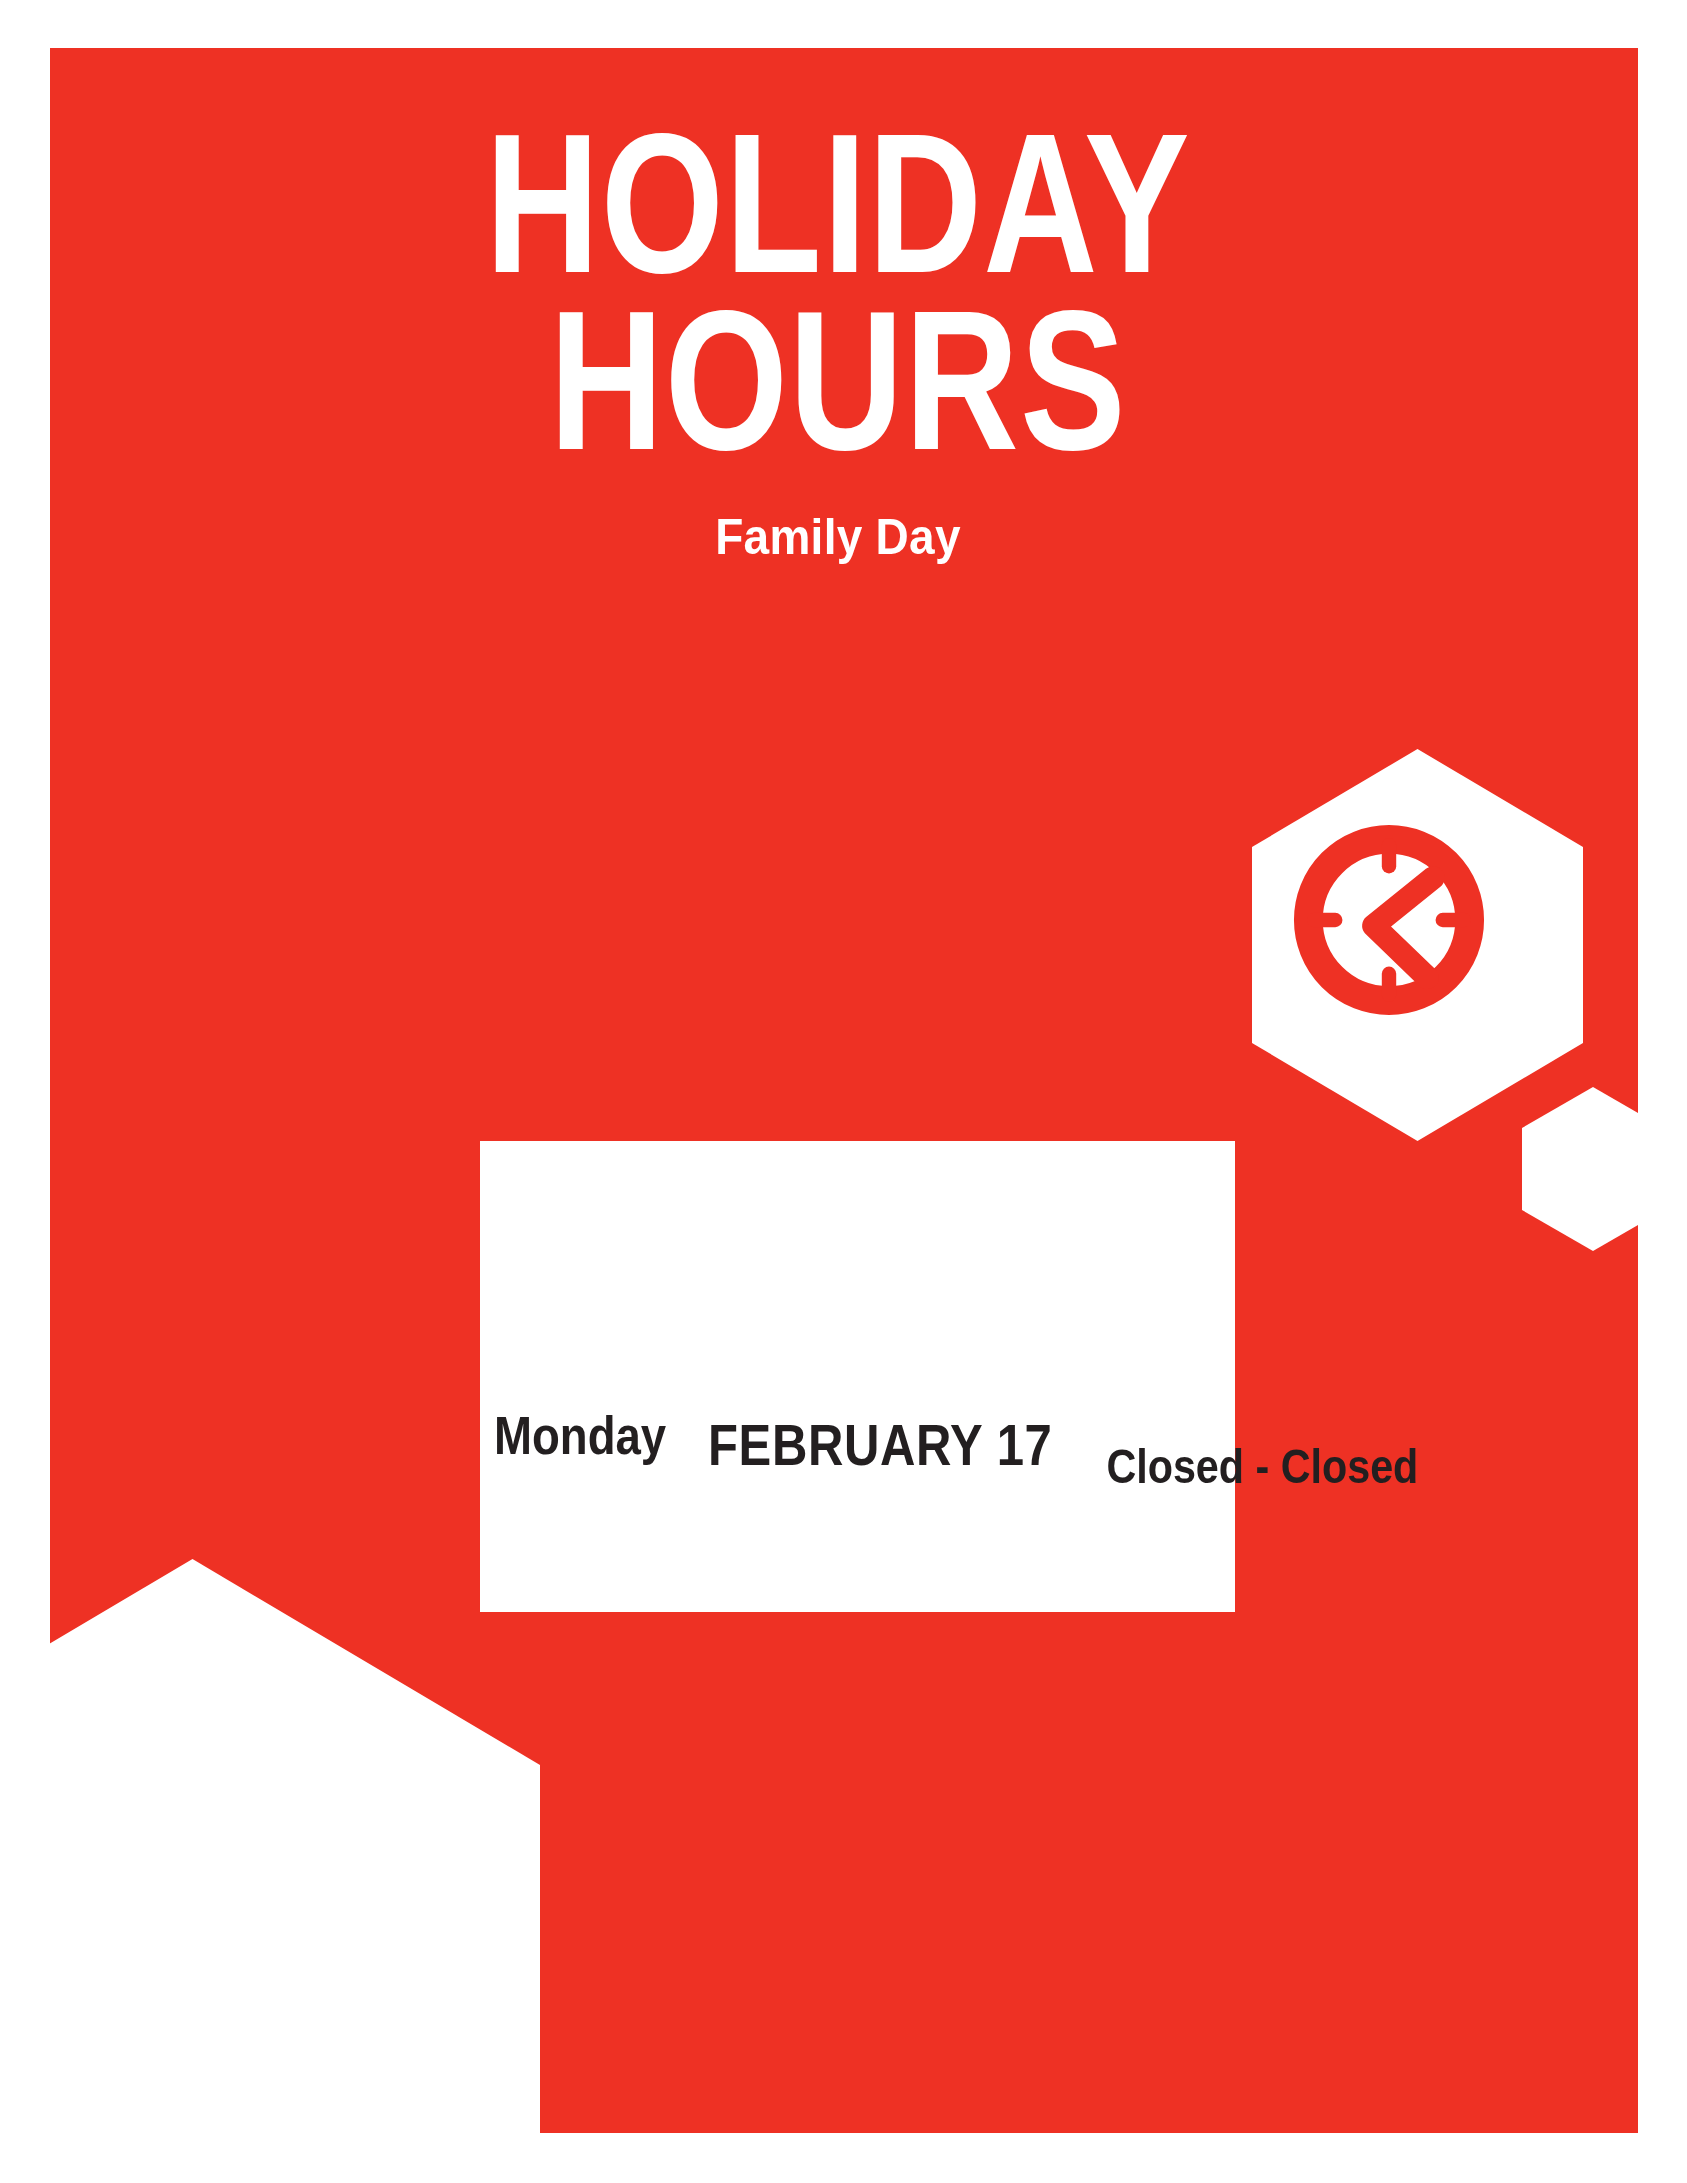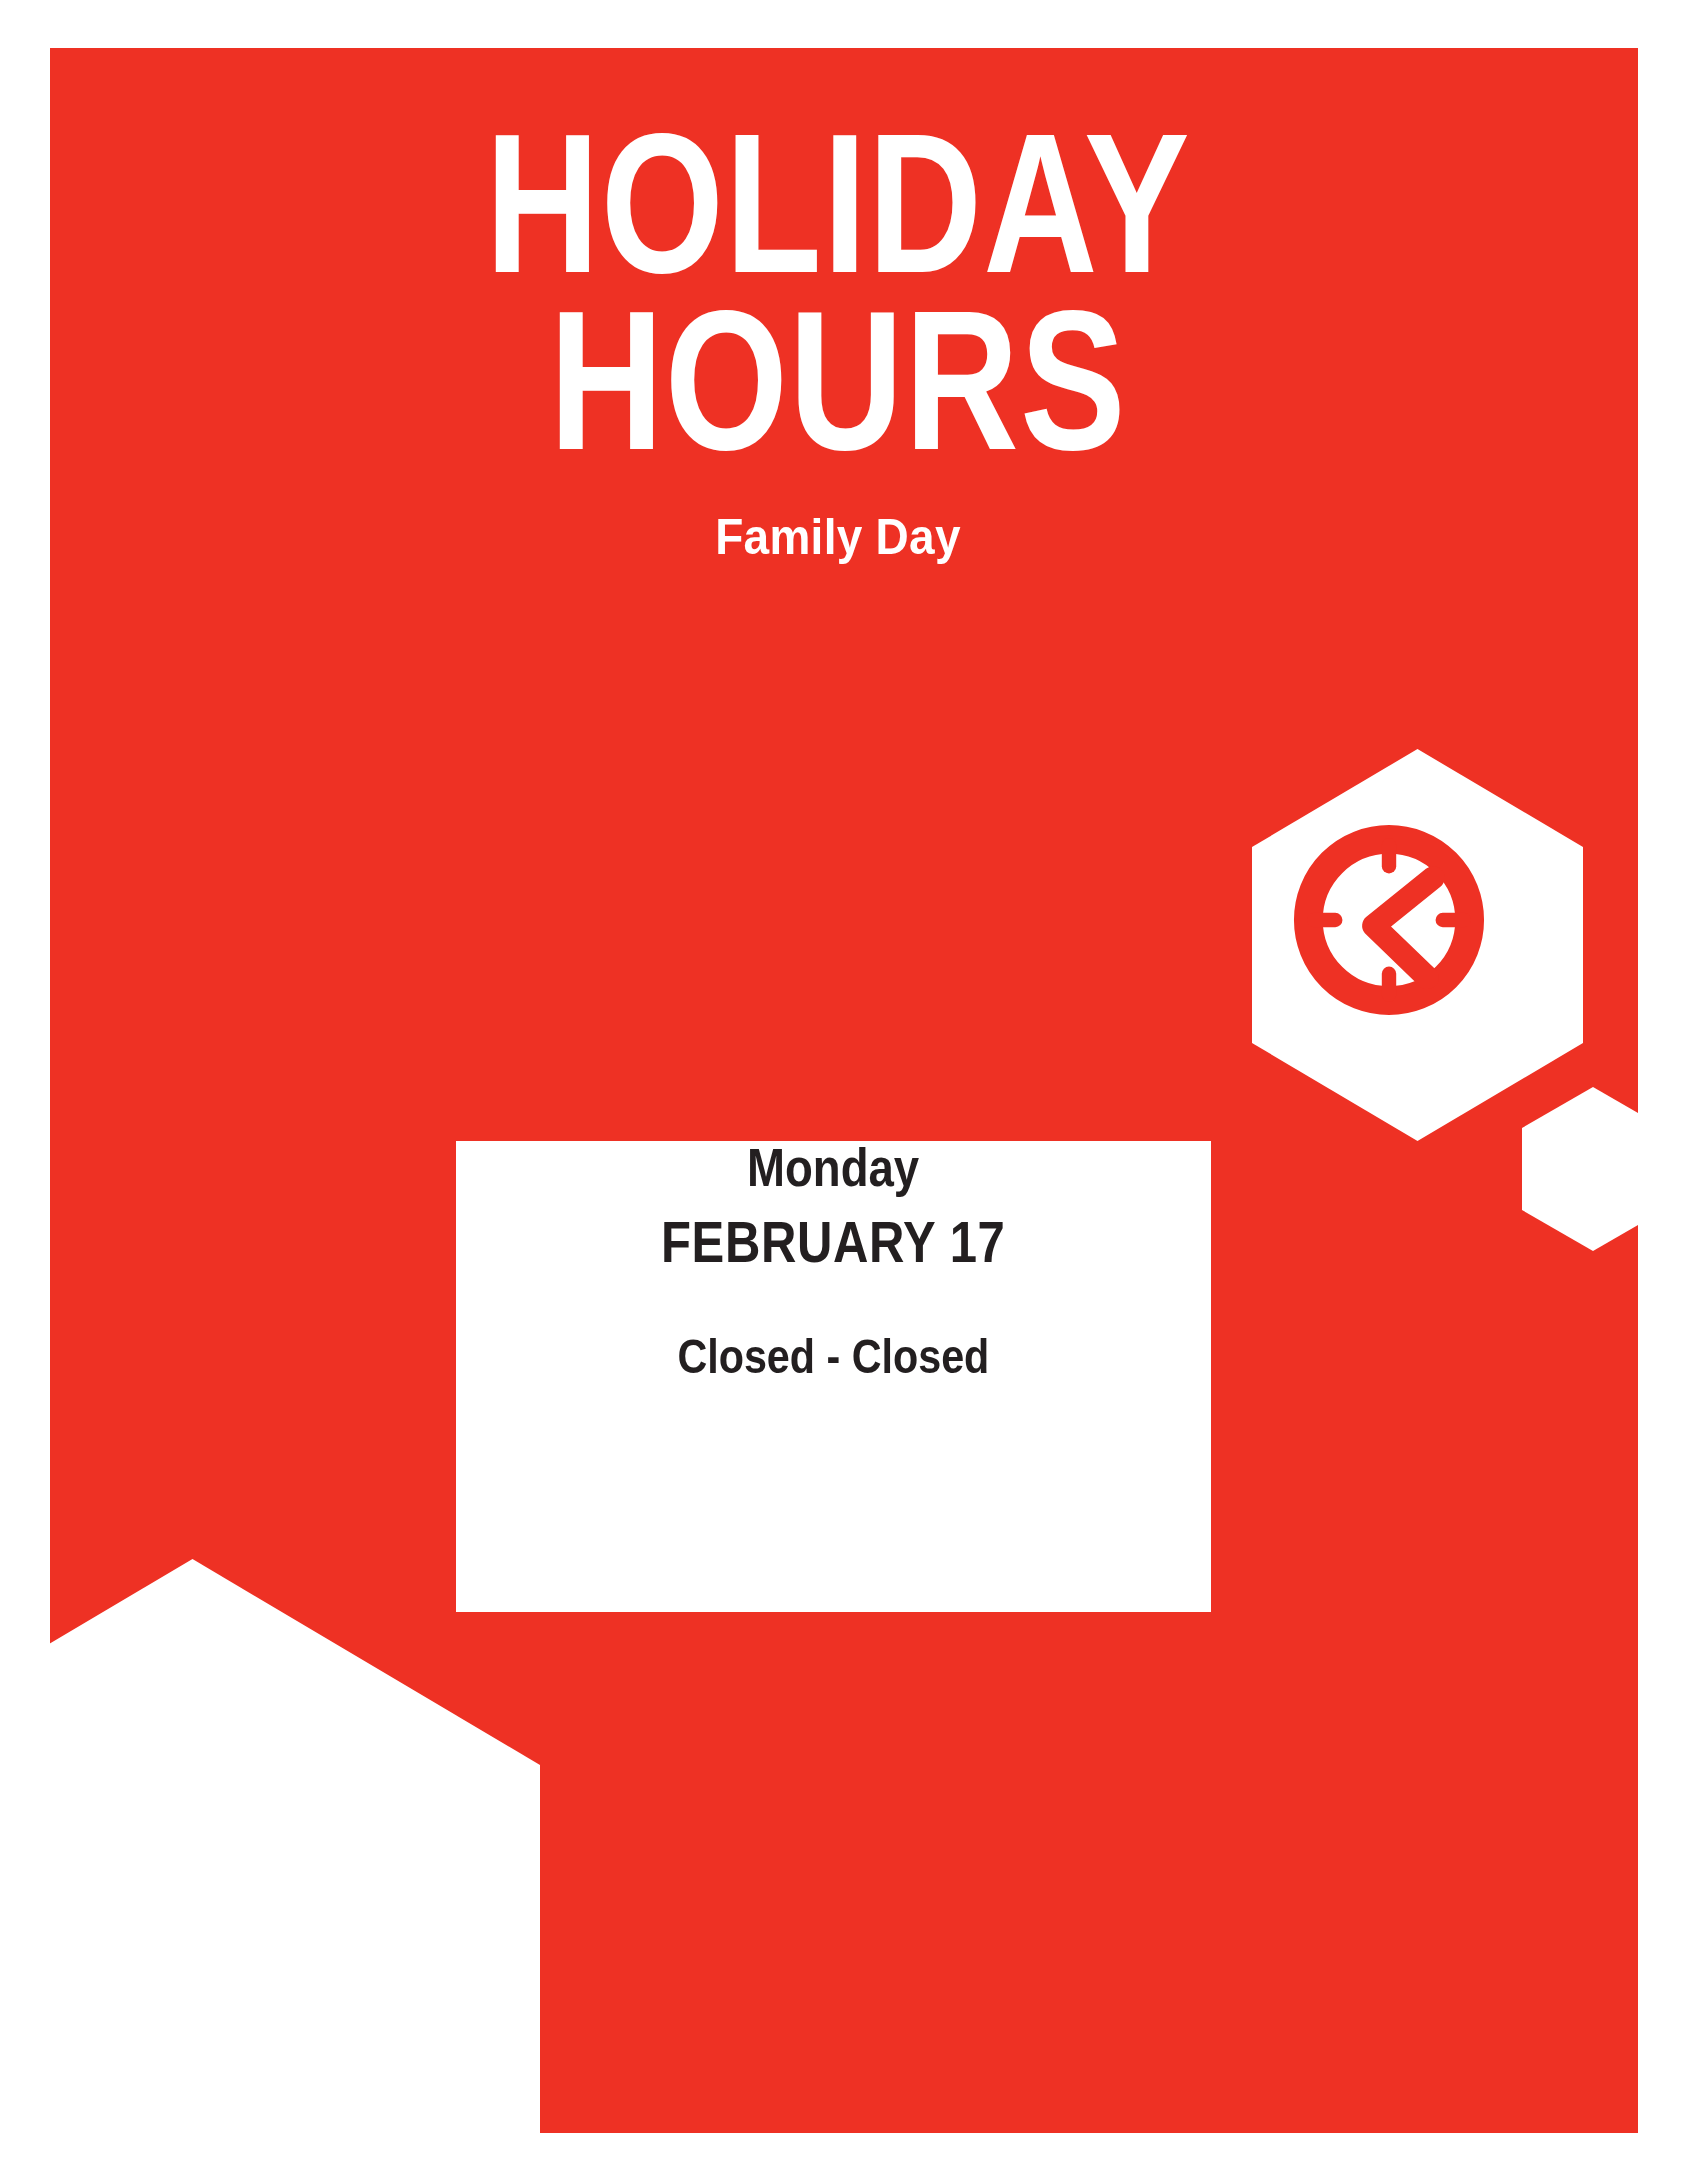--- a/index.html
+++ b/index.html
@@ -112,30 +112,30 @@
     line-height: 1;
     letter-spacing: 0.3px;
     margin-top: 46px;
     transform: scaleX(0.92);
     transform-origin: center center;
   }
 
   
   #info-card {
     position: absolute;
-    left: 456px;
+    left: 480px;
     top: 1141px;
     width: 755px;
     height: 471px;
     background: #ffffff;
     display: flex;
-    flex-direction: column;
     align-items: center;
     justify-content: flex-start;
     box-sizing: border-box;
+    padding-top: 118px;
   }
   .card-text {
     color: #231f20;
     font-family: "Liberation Sans Narrow", "Liberation Sans", sans-serif;
     font-weight: bold;
     text-align: center;
     white-space: nowrap;
     transform: scaleX(0.86);
     transform-origin: center center;
   }

